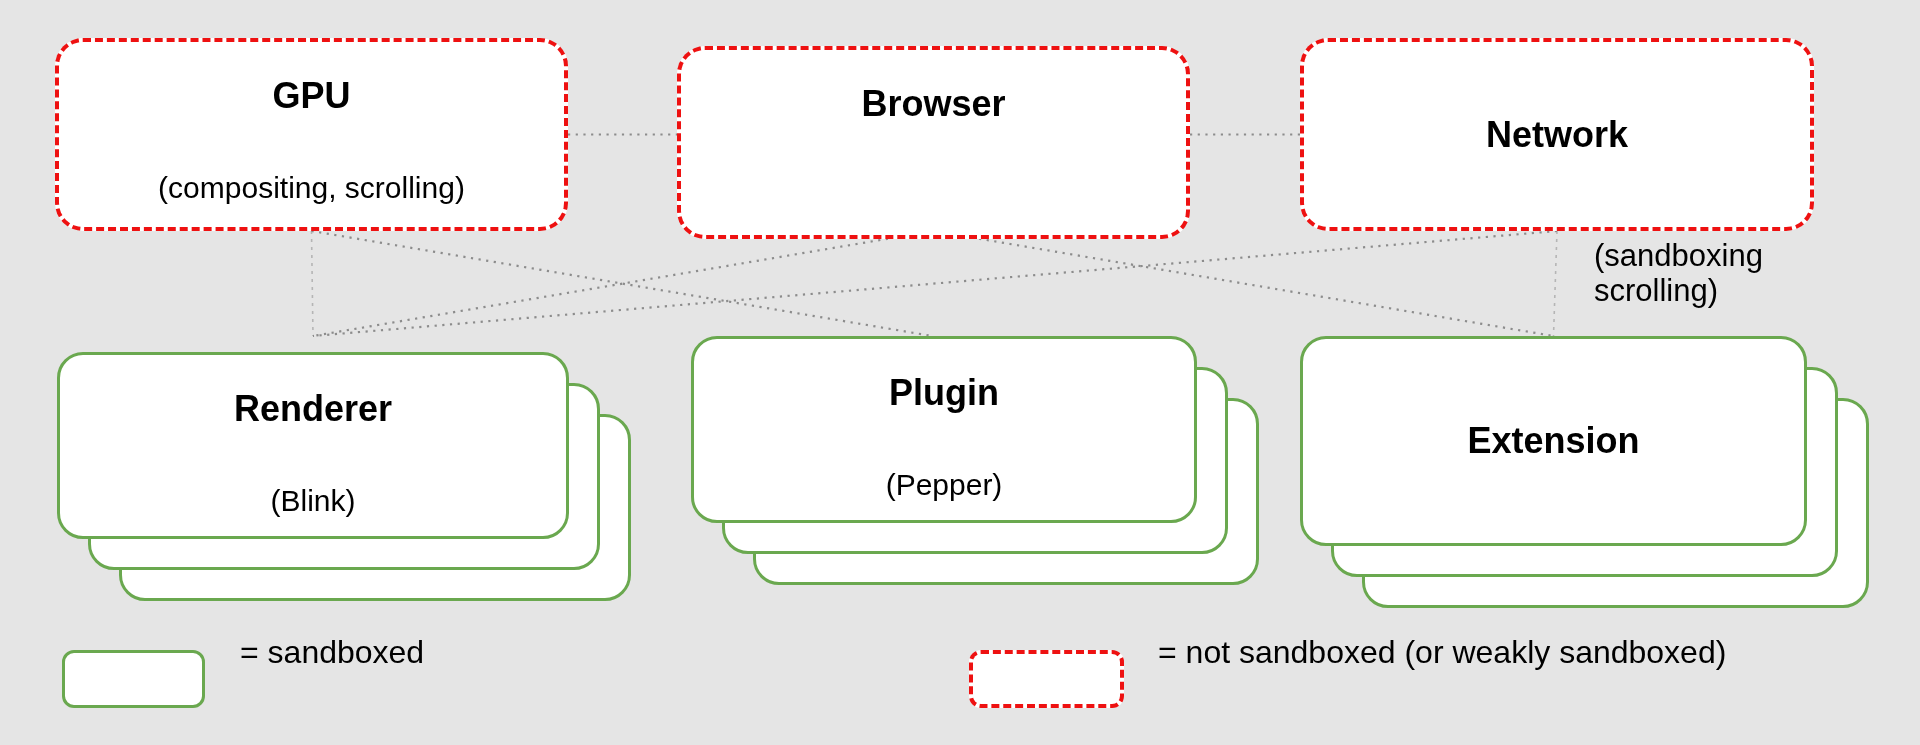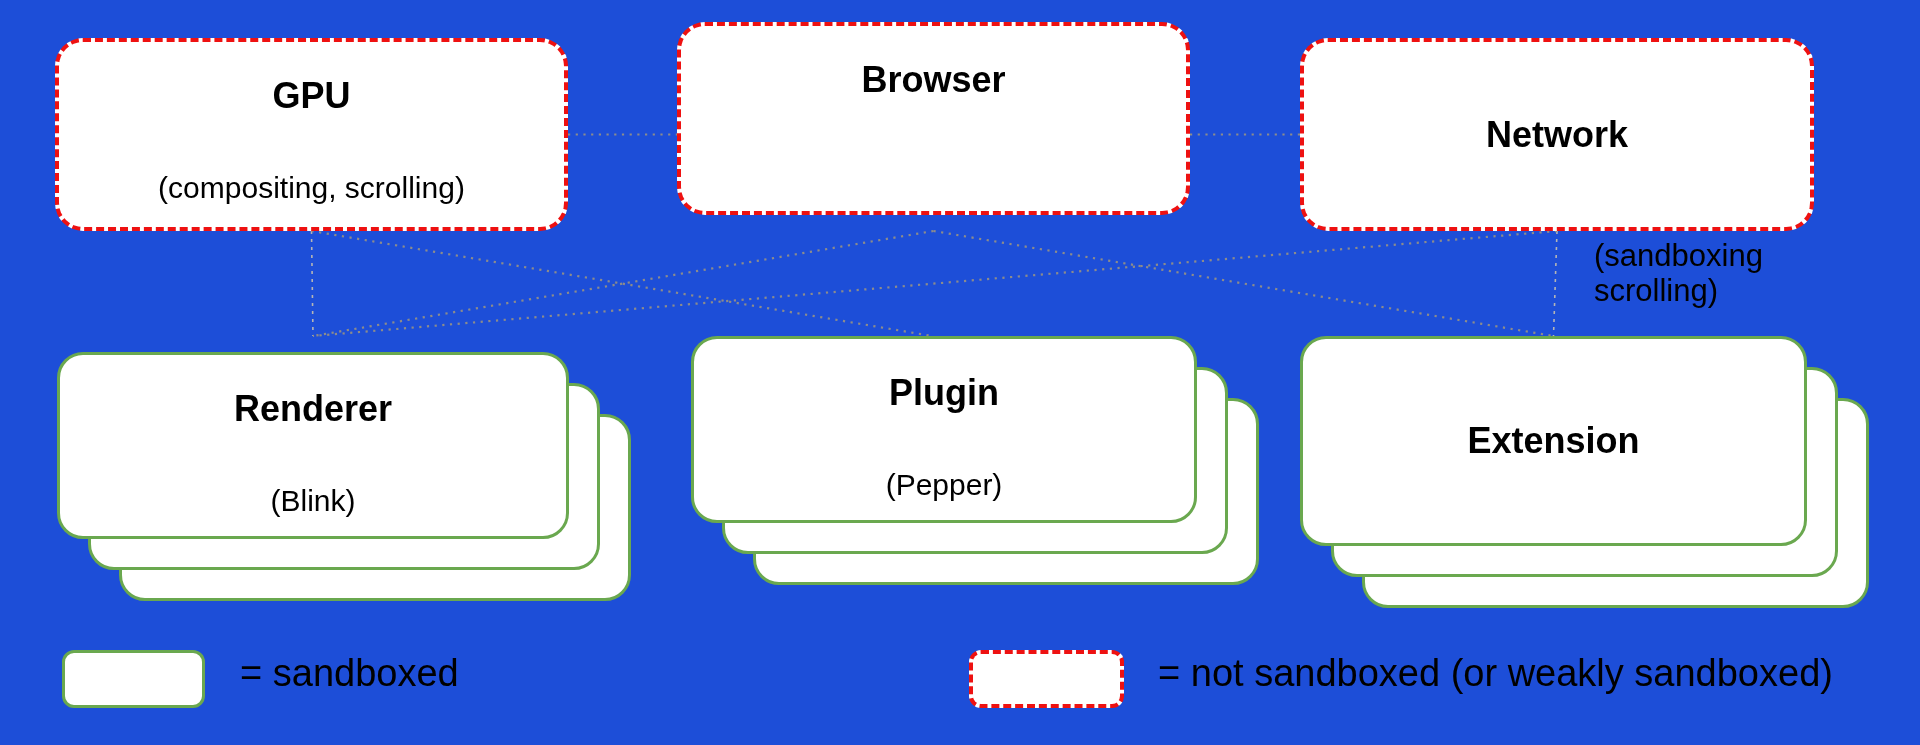--- a/index.html
+++ b/index.html
@@ -1,20 +1,20 @@
 <!DOCTYPE html>
 <html><head>
 <meta charset="utf-8">
 <style>
   html, body { margin: 0; padding: 0; background: #ffffff; }
   .canvas {
     position: relative;
     width: 1920px;
     height: 745px;
-    background: #1d4ed8;
+    background: #e5e5e5;
     font-family: "Liberation Sans", sans-serif;
     color: #000000;
     overflow: hidden;
   }
   .connectors {
     position: absolute;
     left: 0; top: 0;
     width: 1920px; height: 745px;
     z-index: 0;
   }
@@ -26,21 +26,21 @@
   }
   .node.red {
     border: 4px dashed #ee1111;
     border-radius: 28px;
   }
   .node.green {
     border: 3px solid #6aa84f;
     border-radius: 26px;
   }
   #node-gpu      { left: 55px;   top: 38px;  width: 513px; height: 193px; }
-  #node-browser  { left: 677px;  top: 22px;  width: 513px; height: 193px; text-decoration: underline; }
+  #node-browser  { left: 677px;  top: 46px;  width: 513px; height: 193px; text-decoration: underline; }
   #node-network  { left: 1300px; top: 38px;  width: 514px; height: 193px; }
 
   .stack { position: absolute; z-index: 1; }
   #stack-renderer  { left: 57px;   top: 352px; width: 512px; height: 187px; }
   #stack-plugin    { left: 679px;  top: 336px; width: 506px; height: 187px; margin-left: 12px; }
   #stack-extension { left: 1300px; top: 336px; width: 507px; height: 210px; }
   .stack .layer {
     position: absolute;
     width: 100%; height: 100%;
     box-sizing: border-box;
@@ -93,24 +93,24 @@
   #legend-green-box {
     left: 62px; top: 650px; width: 143px; height: 58px;
     border: 3px solid #6aa84f; border-radius: 12px;
   }
   #legend-red-box {
     left: 969px; top: 650px; width: 155px; height: 58px;
     border: 4px dashed #ee1111; border-radius: 12px;
   }
   .legend-label {
     position: absolute;
-    top: 644px;
+    top: 623px;
     height: 58px;
     line-height: 58px;
-    font-size: 38px;
+    font-size: 32px;
     white-space: nowrap;
   }
   #legend-green-label { left: 240px; }
   #legend-red-label   { left: 1158px; }
 </style>
 </head>
 <body>
 
 <div class="canvas">
 

